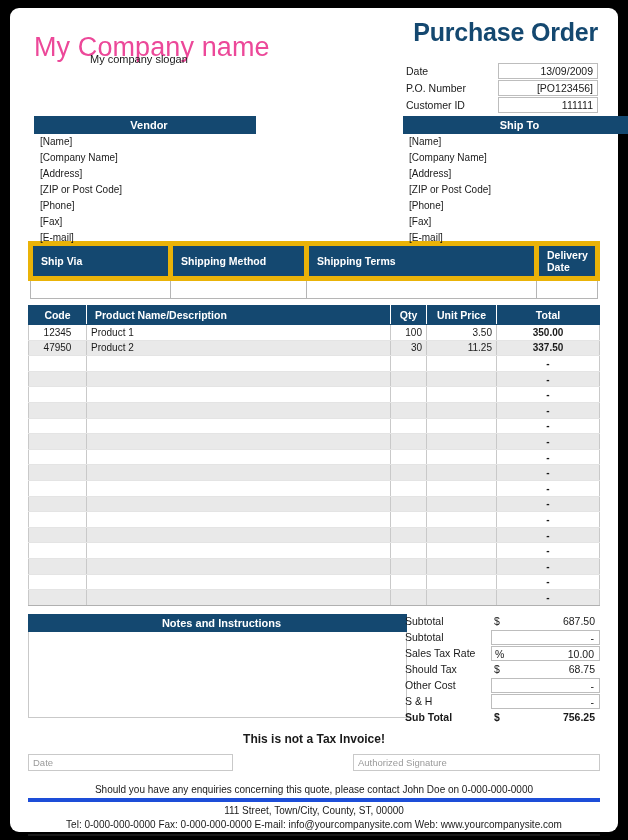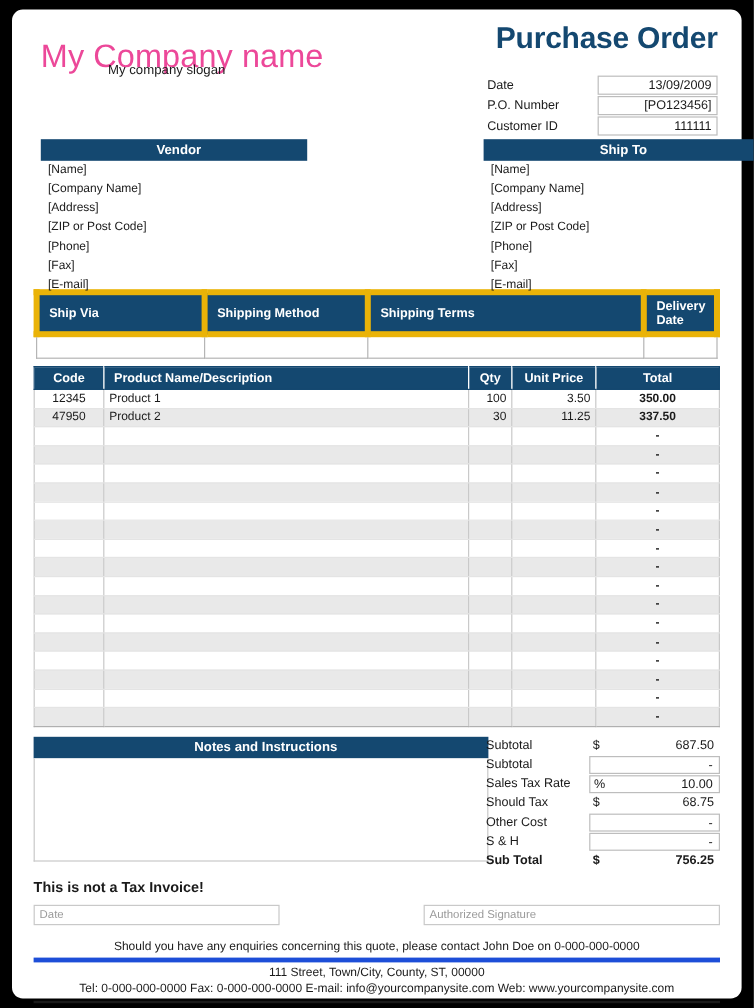--- a/index.html
+++ b/index.html
@@ -237,21 +237,21 @@
     text-align: right;
     padding-right: 5px;
     color: #1a1a1a;
   }
   .t-row.grand .t-label,
   .t-row.grand .t-sym,
   .t-row.grand .t-amt { font-weight: bold; }
 
   
   .notice {
-    text-align: left;
+    text-align: center;
     font-size: 12px;
     font-weight: bold;
     color: #1a1a1a;
     margin-top: 10px;
   }
   .sig-wrap {
     position: relative;
     height: 26px;
     margin-top: 8px;
   }

